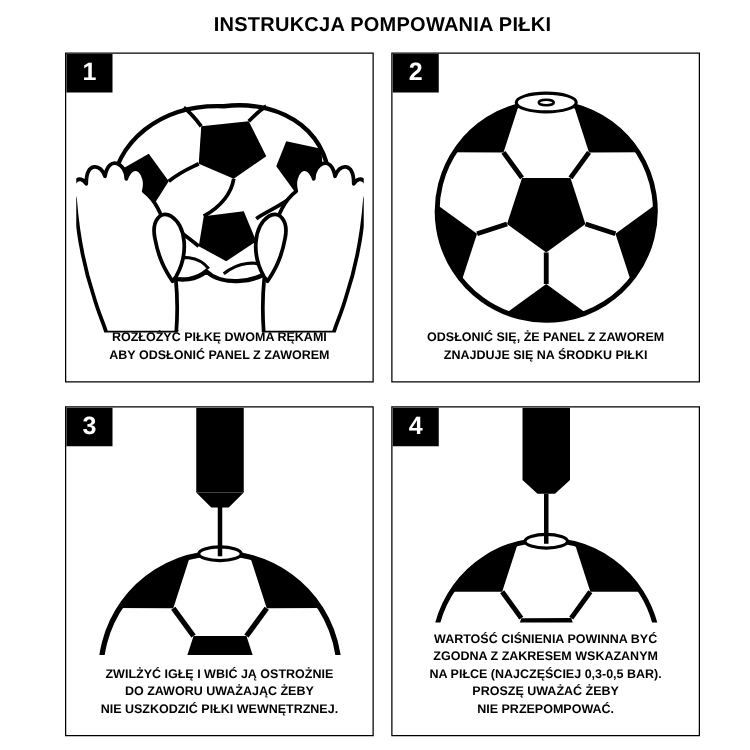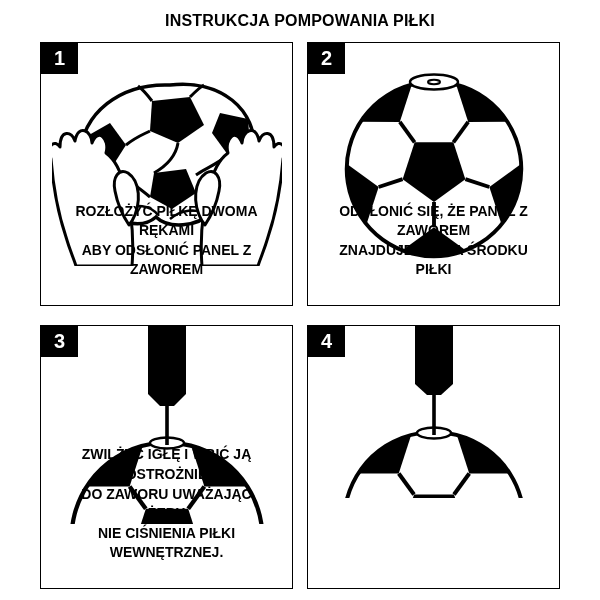--- a/index.html
+++ b/index.html
@@ -5,21 +5,21 @@
   html, body {
     margin: 0;
     padding: 0;
     width: 600px;
     height: 600px;
     background: #ffffff;
     overflow: hidden;
     font-family: "Liberation Sans", sans-serif;
     color: #000;
   }
-  .page { padding: 4px 40px 0 40px; box-sizing: border-box; border-radius: 15px; }
+  .page { padding: 4px 40px 0 52px; box-sizing: border-box; border-radius: 15px; }
   .title {
     font-size: 16px;
     font-weight: bold;
     text-align: center;
     margin: 8px 0 12px 0;
     letter-spacing: 0.2px;
   }
   .grid {
     display: grid;
     grid-template-columns: 1fr 1fr;
@@ -50,24 +50,24 @@
     position: absolute;
     top: 0; left: 0; right: 0; bottom: 0;
     display: flex;
     justify-content: center;
   }
   .illus-center { align-items: flex-start; padding-top: 18px; }
   .illus-top   { align-items: flex-start; }
   .caption {
     position: absolute;
     bottom: 9px; left: 6px; right: 6px;
-    margin: 16px;
+    margin: 4px;
     text-align: center;
     font-weight: bold;
-    font-size: 14px;
+    font-size: 10px;
     line-height: 1.4;
     white-space: pre-line;
     z-index: 2;
   }
   svg { display: block; }
 </style>
 </head>
 <body>
 
 <svg width="0" height="0" style="position:absolute" aria-hidden="true">
@@ -162,32 +162,37 @@
         <svg width="230" height="198" viewBox="0 0 230 198">
           <use href="#ball" transform="translate(115,212) scale(1.06) rotate(36)"></use>
           <ellipse cx="115" cy="117" rx="17" ry="5.5" fill="#fff" stroke="#000" stroke-width="2.5"></ellipse>
           <rect x="96" y="0" width="38" height="68" fill="#000"></rect>
           <polygon points="96,68 134,68 122,80 108,80" fill="#000"></polygon>
           <rect x="113.2" y="79" width="3.6" height="40" fill="#000"></rect>
         </svg>
       </div>
       <p class="caption">ZWILŻYĆ IGŁĘ I WBIĆ JĄ OSTROŻNIE
 DO ZAWORU UWAŻAJĄC ŻEBY
-NIE CIŚNIENIA PIŁKI WEWNĘTRZNEJ.</p>
+NIE USZKODZIĆ PIŁKI WEWNĘTRZNEJ.</p>
     </section>
 
     <section class="panel">
       <div class="badge">
         <span>4</span>
       </div>
       <div class="illus illus-top">
         <svg width="230" height="172" viewBox="0 0 230 172">
           <use href="#ball" transform="translate(115,196) scale(1.0) rotate(36)"></use>
           <ellipse cx="115" cy="107" rx="17" ry="5.5" fill="#fff" stroke="#000" stroke-width="2.5"></ellipse>
           <rect x="96" y="0" width="38" height="58" fill="#000"></rect>
           <polygon points="96,58 134,58 122,69 108,69" fill="#000"></polygon>
           <rect x="113.2" y="69" width="3.6" height="40" fill="#000"></rect>
         </svg>
       </div>
+      <p class="caption">WARTOŚĆ CIŚNIENIA POWINNA BYĆ
+ZGODNA Z ZAKRESEM WSKAZANYM
+NA PIŁCE (NAJCZĘŚCIEJ 0,3-0,5 BAR).
+PROSZĘ UWAŻAĆ ŻEBY
+NIE PRZEPOMPOWAĆ.</p>
     </section>
 
   </div>
 </div>
 
 </body></html>

